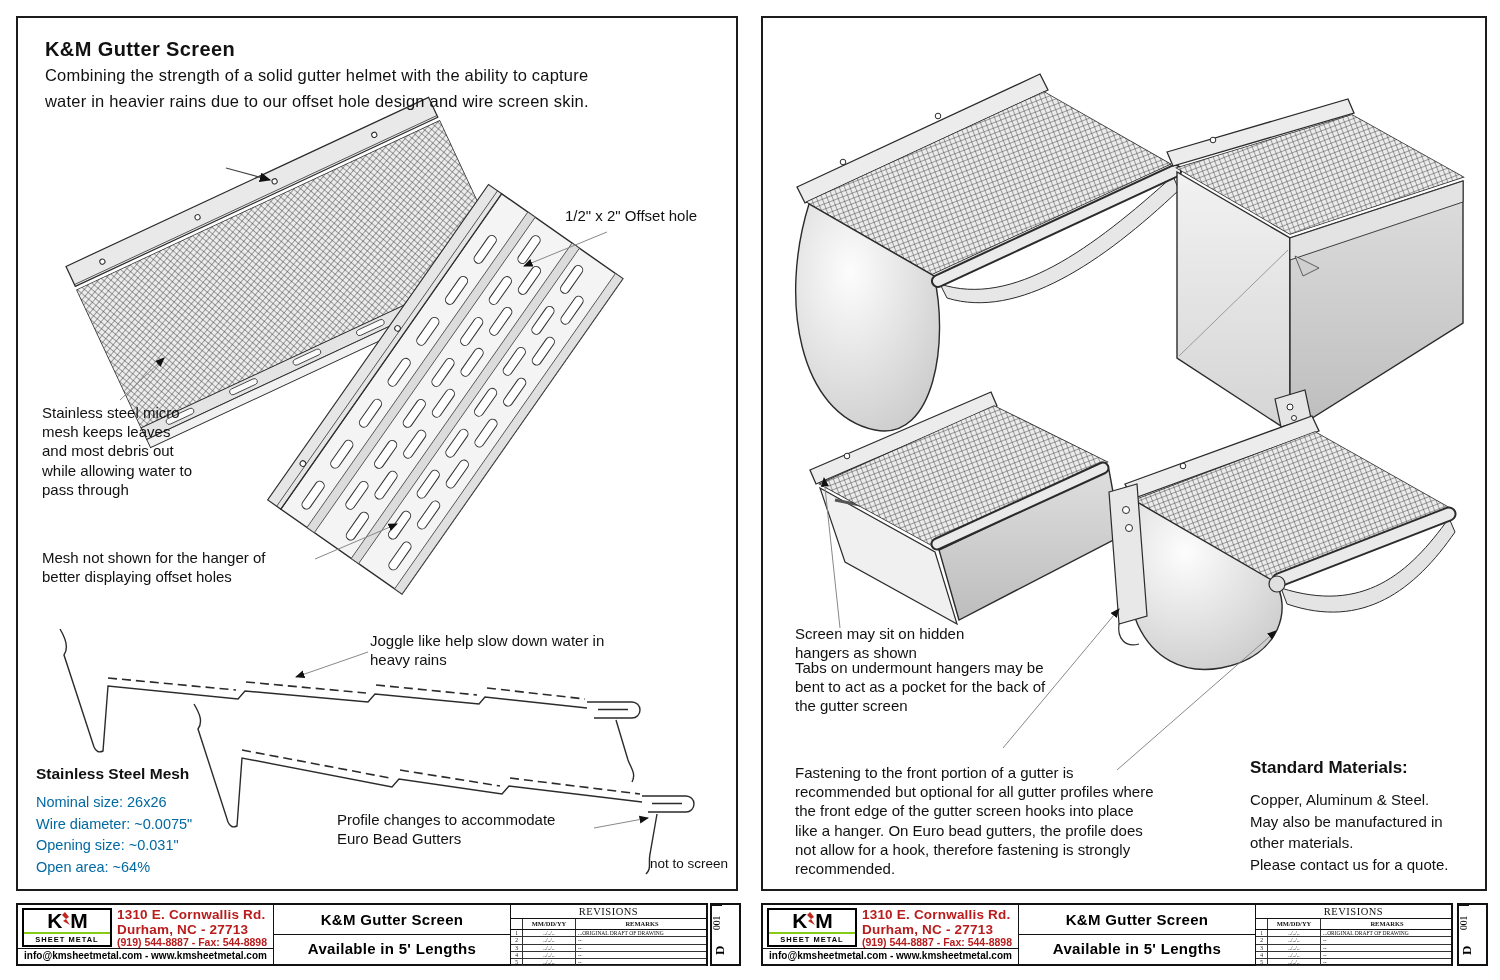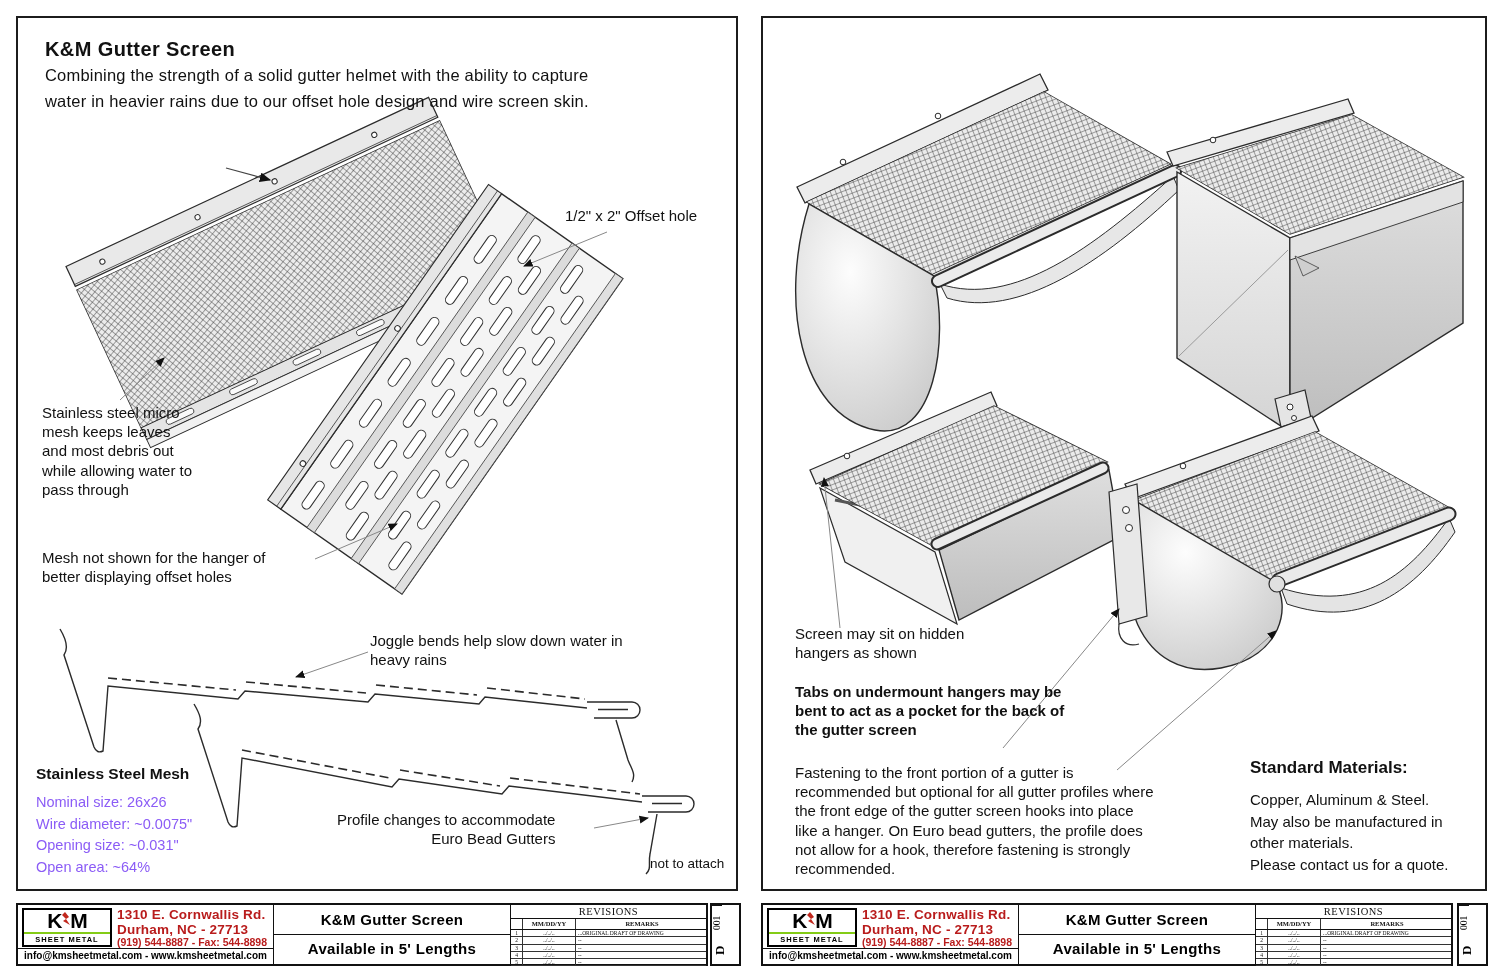--- a/index.html
+++ b/index.html
@@ -5,21 +5,21 @@
   html,body{margin:0;padding:0;background:#fff;}
   #page{position:relative;width:1500px;height:980px;background:#ffffff;font-family:"Liberation Sans",sans-serif;overflow:hidden;}
   .sheet{position:absolute;top:16px;height:871px;border:2px solid #1c1c1c;background:#fff;}
   #sheet-left{left:16px;width:718px;}
   #sheet-right{left:761px;width:722px;}
   .sheet svg{display:block;}
   .ann{position:absolute;font-size:15px;line-height:19.2px;color:#111;white-space:pre-line;}
   .page-title{position:absolute;left:45px;top:38px;font-size:20px;font-weight:bold;letter-spacing:.4px;color:#111;}
   .intro{position:absolute;left:45px;top:62px;font-size:16.5px;line-height:26px;letter-spacing:.2px;color:#111;white-space:pre-line;}
   .mesh-title{position:absolute;left:36px;top:765px;font-size:15.5px;font-weight:bold;color:#111;}
-  .mesh-specs{position:absolute;left:36px;top:792px;font-size:14.5px;line-height:21.5px;color:#8b5cf6;white-space:pre-line;}
+  .mesh-specs{position:absolute;left:36px;top:792px;font-size:14.5px;line-height:21.5px;color:#0369a1;white-space:pre-line;}
   .nts{position:absolute;left:650px;top:856px;font-size:13.5px;color:#111;}
   .materials-title{position:absolute;left:1250px;top:758px;font-size:17px;font-weight:bold;color:#111;}
   .materials-body{position:absolute;left:1250px;top:789px;font-size:15px;line-height:21.5px;color:#111;white-space:pre-line;}
   
   .tblock{position:absolute;top:903px;width:688px;height:59px;border:2px solid #111;background:#fff;box-sizing:content-box;}
   .tb-logo{position:absolute;left:4px;top:3px;width:90px;height:39px;border:2px solid #000;box-sizing:border-box;background:#fff;}
   .km-row{height:22px;display:flex;align-items:center;justify-content:center;font-weight:bold;font-size:21px;letter-spacing:-1px;color:#000;}
   .km-row svg{margin:0 -1px;}
   .sm-row{height:11px;border-top:2px solid #84cc16;text-align:center;font-size:7.5px;font-weight:bold;letter-spacing:1px;line-height:11px;}
   .tb-contact{position:absolute;left:99px;top:2px;width:156px;height:41px;color:#b91c1c;}
@@ -242,34 +242,34 @@
   <div class="intro">Combining the strength of a solid gutter helmet with the ability to capture
 water in heavier rains due to our offset hole design and wire screen skin.</div>
   <div class="ann" style="left:565px;top:206px;">1/2" x 2" Offset hole</div>
   <div class="ann" style="left:42px;top:403px;">Stainless steel micro
 mesh keeps leaves
 and most debris out
 while allowing water to
 pass through</div>
   <div class="ann" style="left:42px;top:548px;">Mesh not shown for the hanger of
 better displaying offset holes</div>
-  <div class="ann" style="left:370px;top:631px;">Joggle bends help slow down water in
+  <div class="ann" style="left:370px;top:631px;">Joggle like help slow down water in
 heavy rains</div>
   <div class="mesh-title">Stainless Steel Mesh</div>
   <div class="mesh-specs">Nominal size: 26x26
 Wire diameter: ~0.0075"
 Opening size: ~0.031"
 Open area: ~64%</div>
-  <div class="ann" style="left:337px;top:810px;text-align:right;">Profile changes to accommodate
+  <div class="ann" style="left:337px;top:810px;">Profile changes to accommodate
 Euro Bead Gutters</div>
-  <div class="nts">not to attach</div>
+  <div class="nts">not to screen</div>
 
   <div class="ann" style="left:795px;top:624px;">Screen may sit on hidden
 hangers as shown</div>
-  <div class="ann" style="left:795px;top:682px;font-weight:bold;">Tabs on undermount hangers may be
+  <div class="ann" style="left:795px;top:658px;">Tabs on undermount hangers may be
 bent to act as a pocket for the back of
 the gutter screen</div>
   <div class="ann" style="left:795px;top:763px;">Fastening to the front portion of a gutter is
 recommended but optional for all gutter profiles where
 the front edge of the gutter screen hooks into place
 like a hanger. On Euro bead gutters, the profile does
 not allow for a hook, therefore fastening is strongly
 recommended.</div>
   <div class="materials-title">Standard Materials:</div>
   <div class="materials-body">Copper, Aluminum &amp; Steel.

